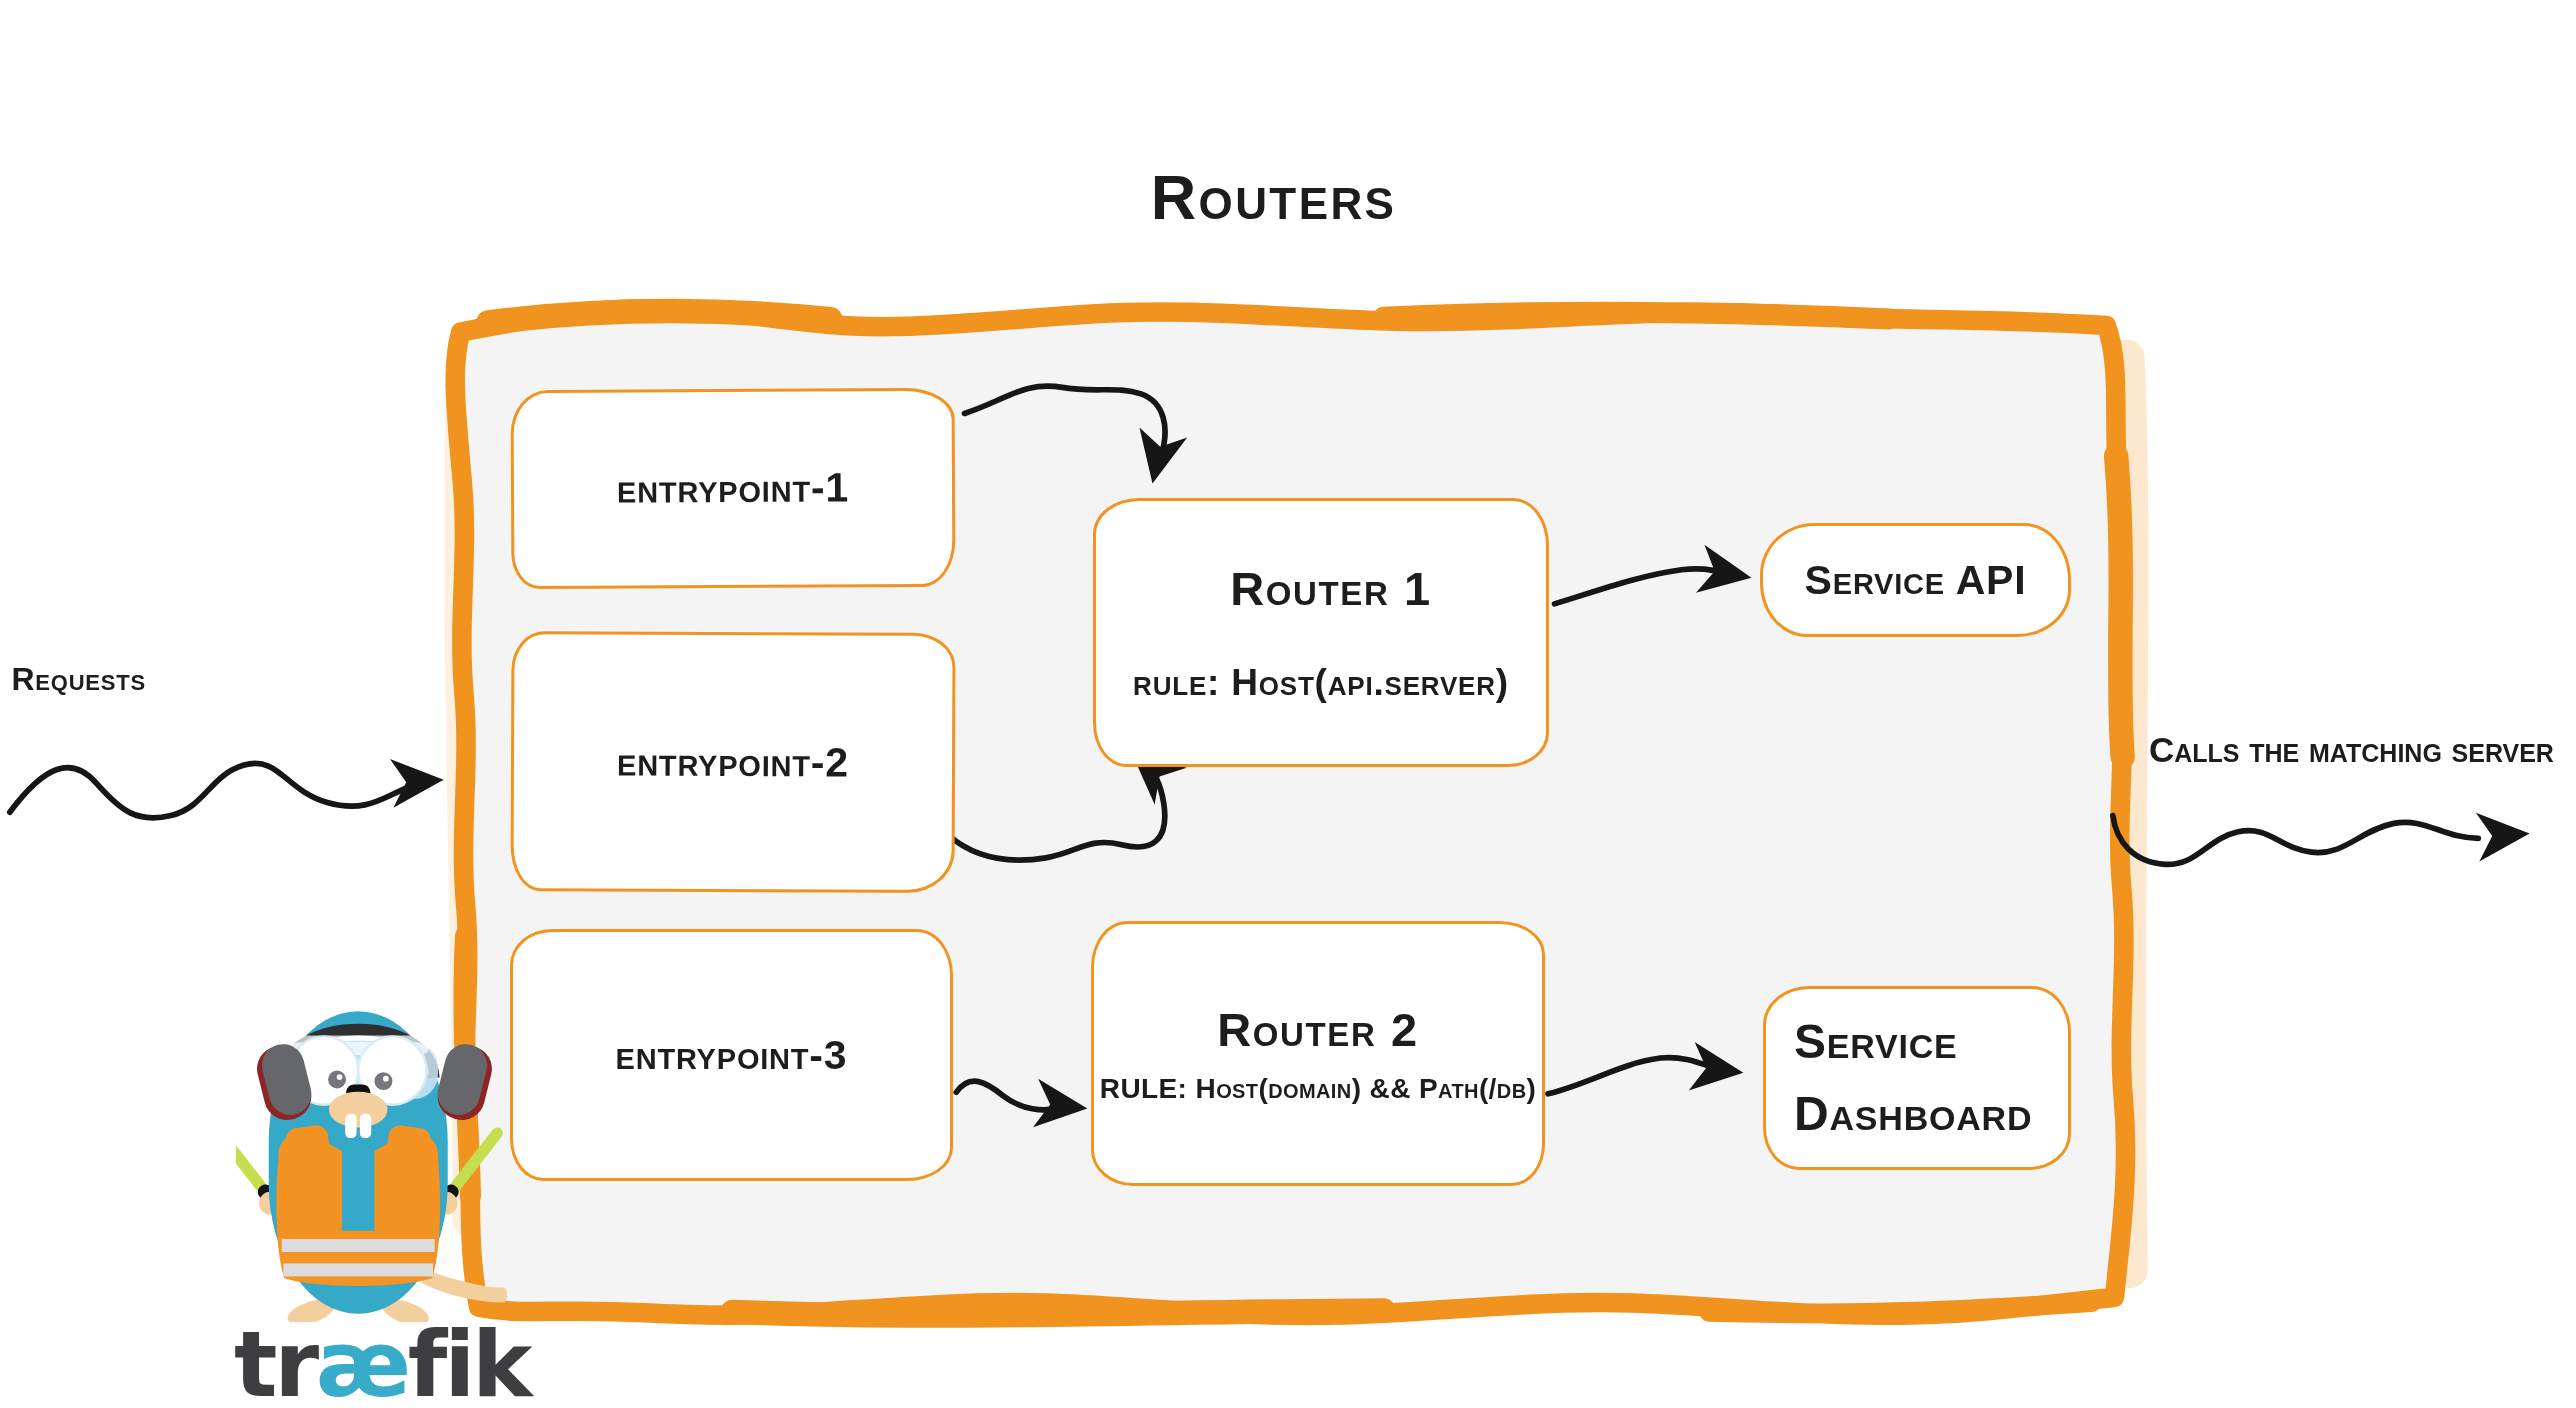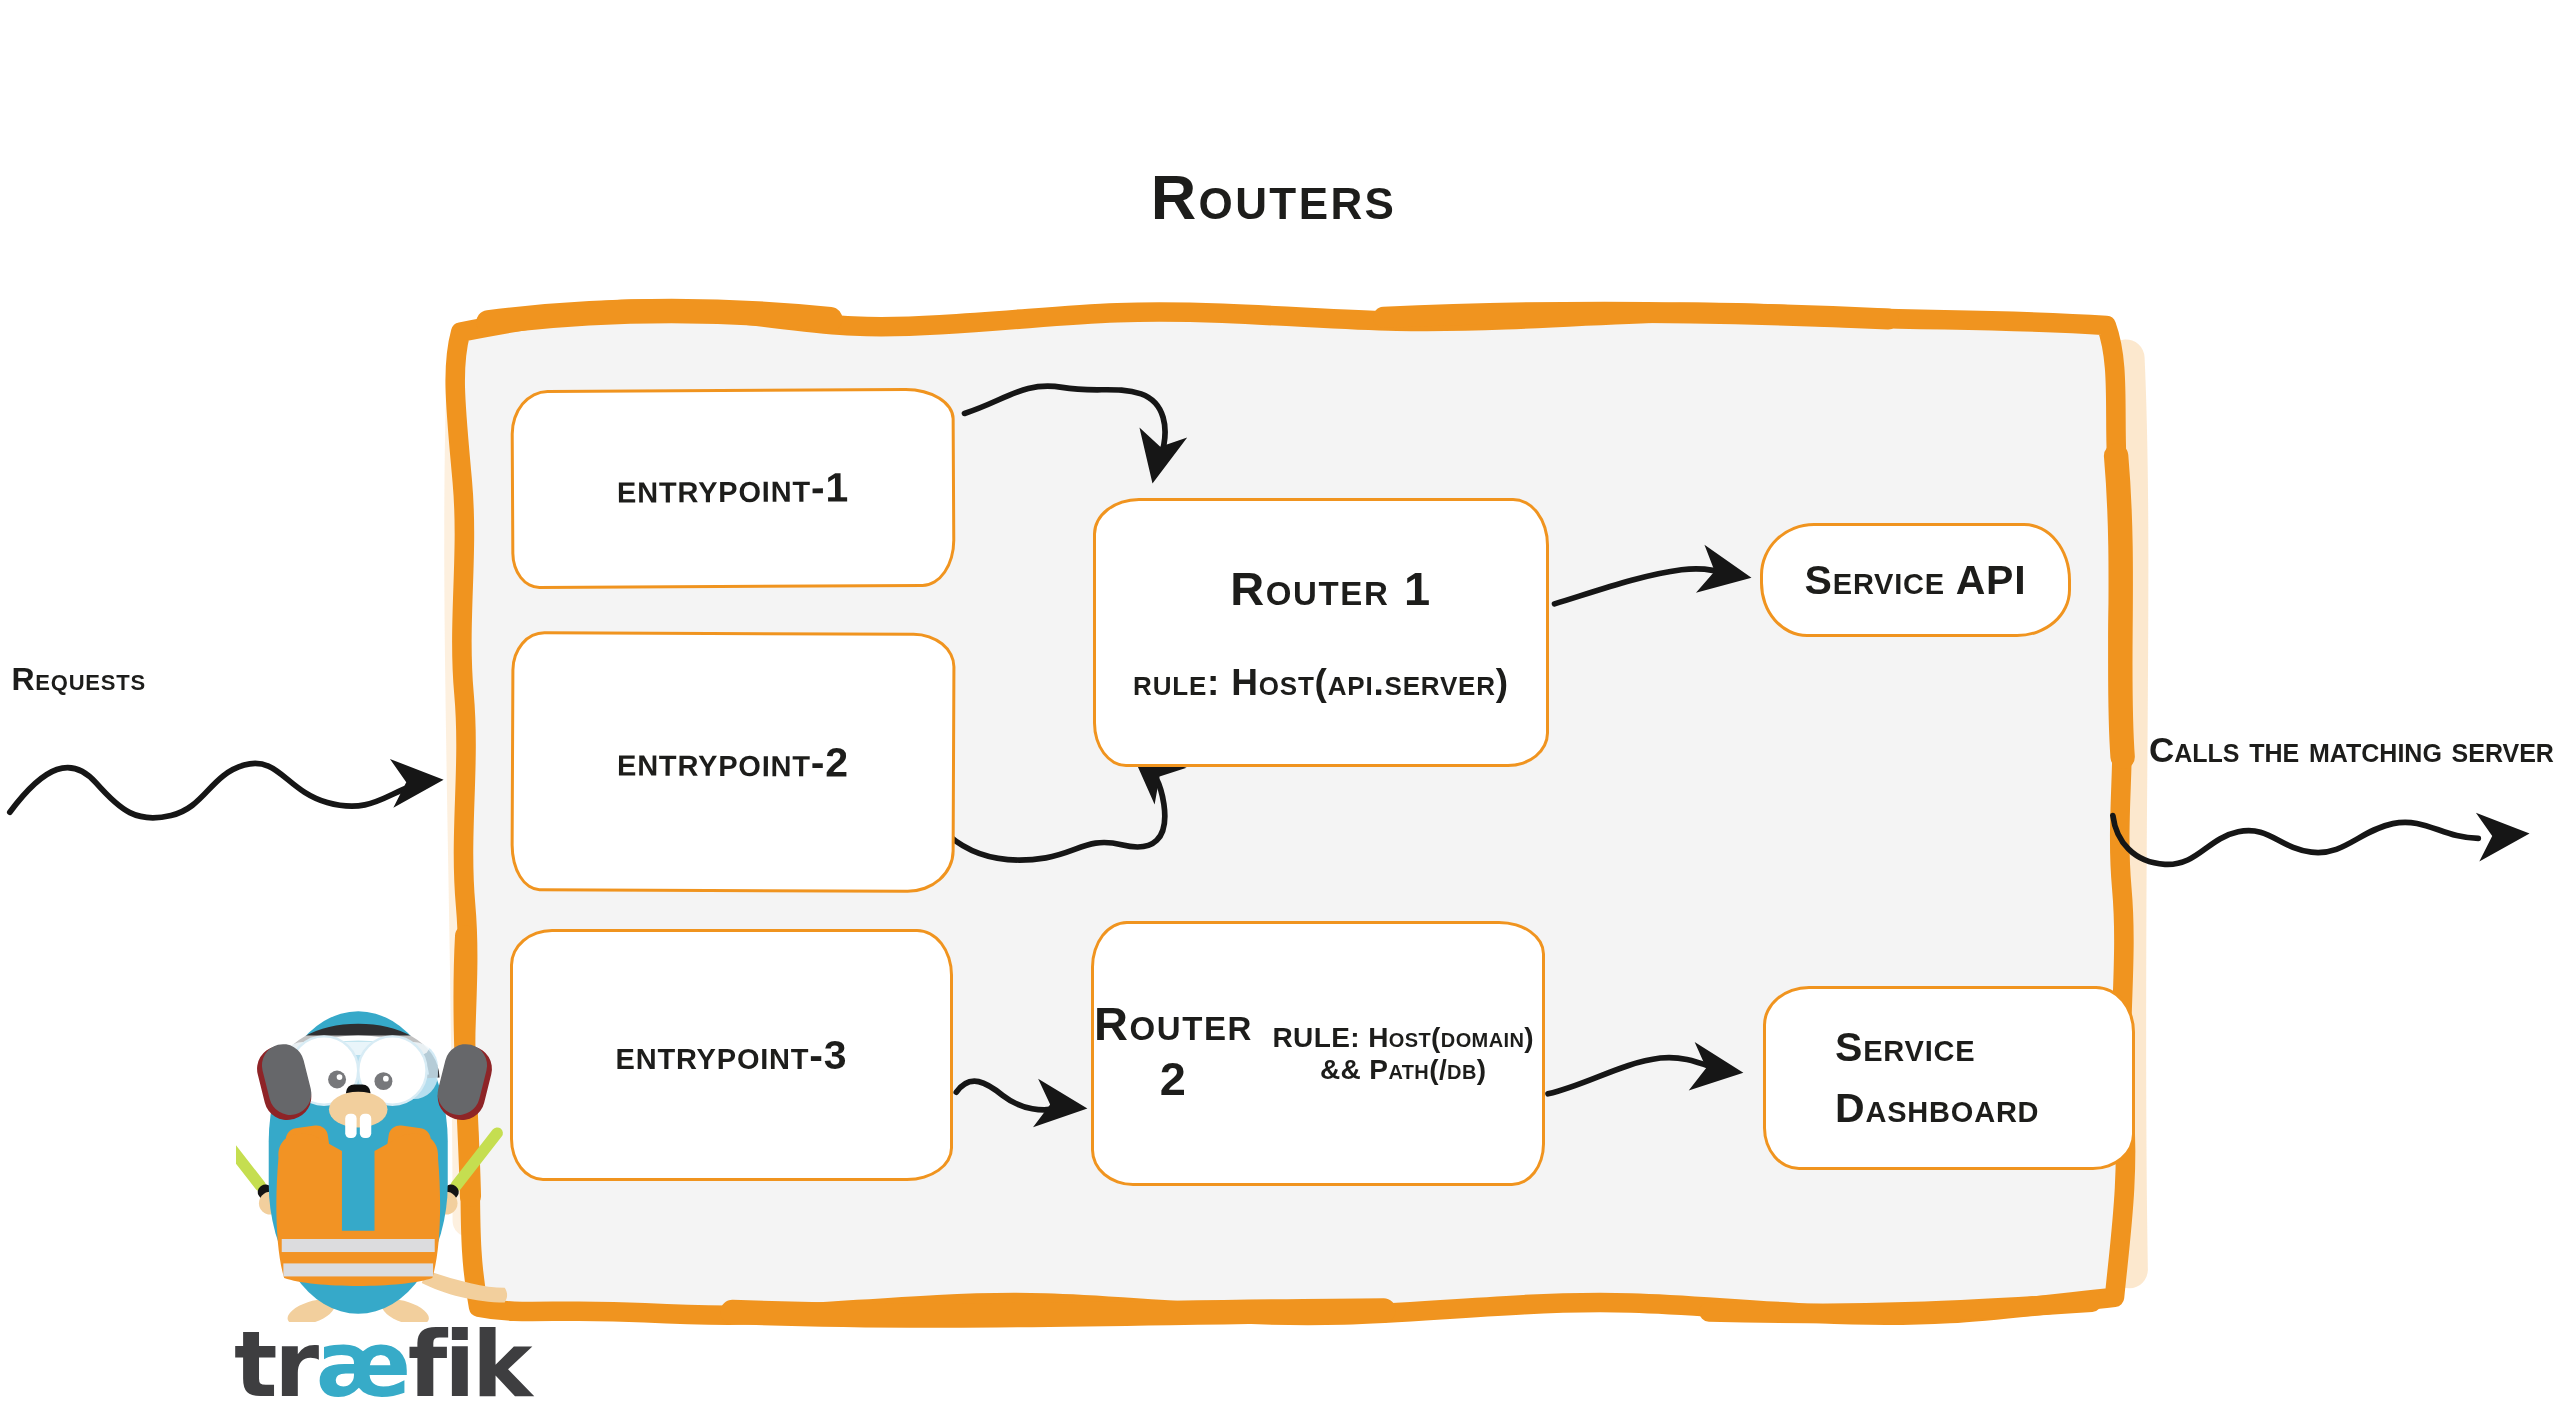--- a/index.html
+++ b/index.html
@@ -28,29 +28,29 @@
   #ep1{left:511px;top:389px;width:444px;height:199px;font-size:41px;letter-spacing:0.8px;
        border-radius:37px 49px 33px 28px / 44px 31px 47px 36px;transform:rotate(-0.3deg);}
   #ep2{left:511px;top:632px;width:444px;height:260px;font-size:41px;letter-spacing:0.8px;
        border-radius:33px 42px 47px 29px / 39px 34px 42px 46px;transform:rotate(0.25deg);}
   #ep3{left:510px;top:929px;width:443px;height:252px;font-size:41px;letter-spacing:0.8px;
        border-radius:42px 36px 46px 33px / 36px 46px 33px 42px;}
   #r1{left:1093px;top:498px;width:456px;height:269px;flex-direction:column;gap:46px;
       border-radius:46px 36px 41px 33px / 36px 47px 34px 44px;}
   #r1 .r-title{font-size:47px;letter-spacing:1.6px;margin-left:20px;}
   #r1 .r-rule{font-size:37px;letter-spacing:0.8px;}
-  #r2{left:1091px;top:921px;width:454px;height:265px;flex-direction:row;gap:11.4px;
+  #r2{left:1091px;top:921px;width:454px;height:265px;flex-direction:column;gap:11.4px;
       border-radius:36px 46px 33px 42px / 46px 33px 42px 36px;}
   #r2 .r-title{font-size:47px;letter-spacing:1.6px;margin-bottom:4.9px;}
   #r2 .r-rule{font-size:28px;letter-spacing:0.4px;}
   #r2 .r-mw{font-size:37px;letter-spacing:0.8px;}
   #svcapi{left:1760px;top:523px;width:311px;height:114px;font-size:41px;letter-spacing:0.8px;
       border-radius:54px 47px 54px 47px / 52px 57px 47px 54px;}
-  #svcdash{left:1763px;top:986px;width:372px;height:184px;font-size:41px;letter-spacing:0.8px;
-      justify-content:flex-start;padding-left:69px;text-align:left;line-height:1.5;
+  #svcdash{left:1763px;top:986px;width:308px;height:184px;font-size:48px;letter-spacing:0.8px;
+      justify-content:flex-start;padding-left:28px;text-align:left;line-height:1.5;
       border-radius:46px 39px 42px 36px / 39px 46px 36px 42px;}
   .gopher{position:absolute;left:236px;top:990px;z-index:3;}
   .wordmark{
     position:absolute;left:234px;top:1312px;width:269px;z-index:4;text-align:center;
     font-family:"DejaVu Sans", sans-serif;
     font-size:91px;font-weight:700;letter-spacing:-3.3px;color:#3e3e40;white-space:nowrap;
   }
   .wordmark .ae{color:#37ABC8;}
 </style>
 </head>

